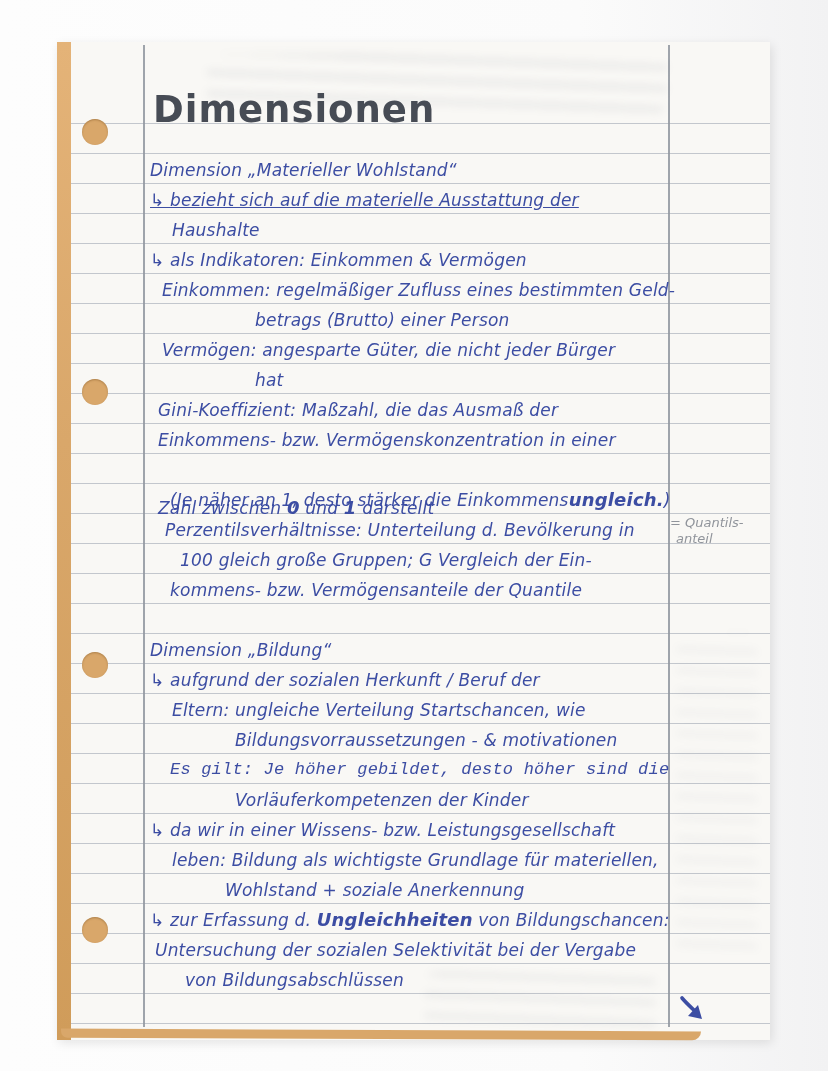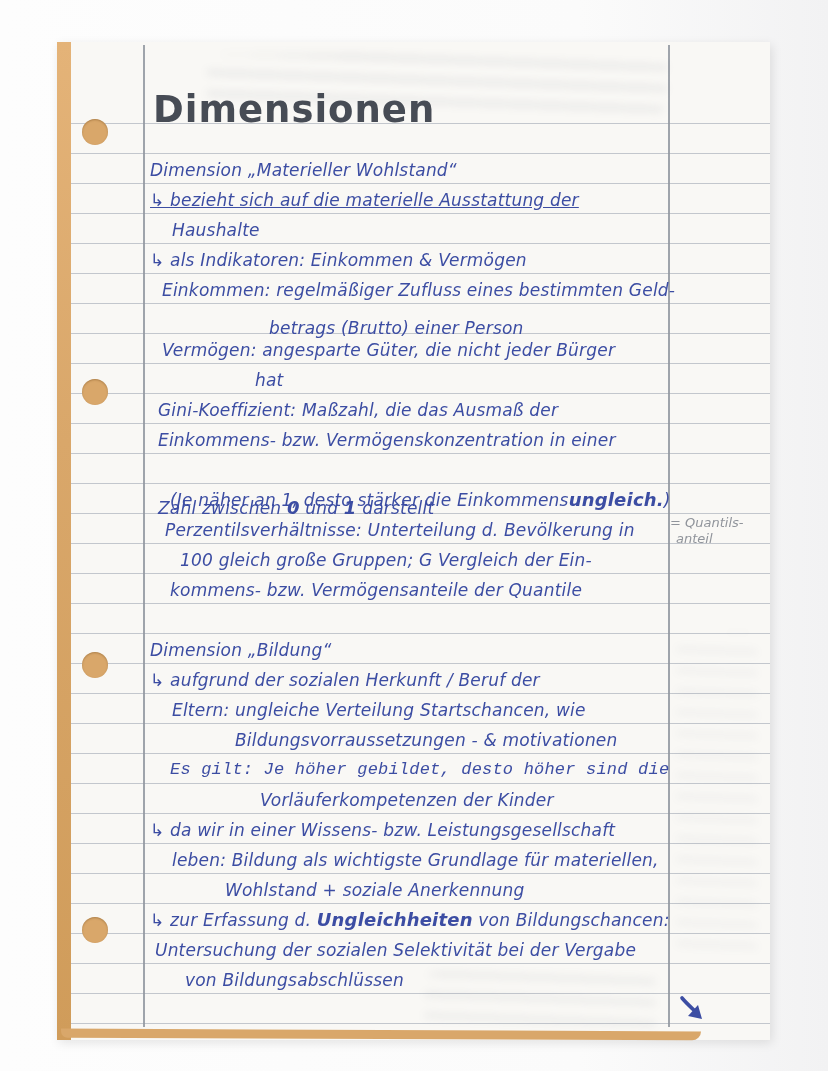--- a/index.html
+++ b/index.html
@@ -86,36 +86,36 @@
   <div class="title-row">
     <span class="title-main">Dimensionen</span>
   </div>
 
   <div id="lines-layer">
       <div class="hand" style="left: 93px; top: 113px;">Dimension „Materieller Wohlstand“</div>
       <div class="hand" style="left: 93px; top: 143px; text-decoration: underline;">↳ bezieht sich auf die materielle Ausstattung der</div>
       <div class="hand" style="left: 115px; top: 173px;">Haushalte</div>
       <div class="hand" style="left: 93px; top: 203px;">↳ als Indikatoren: Einkommen &amp; Vermögen</div>
       <div class="hand" style="left: 105px; top: 233px;">Einkommen: regelmäßiger Zufluss eines bestimmten Geld-</div>
-      <div class="hand" style="left: 212px; top: 263px; margin-top: 8px;">betrags (Brutto) einer Person</div>
+      <div class="hand" style="left: 198px; top: 263px;">betrags (Brutto) einer Person</div>
       <div class="hand" style="left: 105px; top: 293px;">Vermögen: angesparte Güter, die nicht jeder Bürger</div>
       <div class="hand" style="left: 198px; top: 323px;">hat</div>
       <div class="hand" style="left: 101px; top: 353px;">Gini-Koeffizient: Maßzahl, die das Ausmaß der</div>
       <div class="hand" style="left: 101px; top: 383px;">Einkommens- bzw. Vermögenskonzentration in einer</div>
       <div class="hand" style="left: 101px; top: 413px; margin-top: 38px;">Zahl zwischen <span class="emph">0</span> und <span class="emph">1</span> darstellt</div>
       <div class="hand" style="left: 113px; top: 443px;">(Je näher an 1, desto stärker die Einkommens<span class="emph">ungleich.</span>)</div>
       <div class="hand" style="left: 108px; top: 473px;">Perzentilsverhältnisse: Unterteilung d. Bevölkerung in</div>
       <div class="hand" style="left: 123px; top: 503px;">100 gleich große Gruppen; G Vergleich der Ein-</div>
       <div class="hand" style="left: 113px; top: 533px;">kommens- bzw. Vermögensanteile der Quantile</div>
       <div class="hand" style="left: 93px; top: 593px;">Dimension „Bildung“</div>
       <div class="hand" style="left: 93px; top: 623px;">↳ aufgrund der sozialen Herkunft / Beruf der</div>
       <div class="hand" style="left: 115px; top: 653px;">Eltern: ungleiche Verteilung Startschancen, wie</div>
       <div class="hand" style="left: 178px; top: 683px;">Bildungsvorraussetzungen - &amp; motivationen</div>
       <div class="hand" style="left: 113px; top: 713px; font-family: Liberation Mono, monospace;">Es gilt: Je höher gebildet, desto höher sind die</div>
-      <div class="hand" style="left: 178px; top: 743px; margin-left: 25px;">Vorläuferkompetenzen der Kinder</div>
+      <div class="hand" style="left: 178px; top: 743px;">Vorläuferkompetenzen der Kinder</div>
       <div class="hand" style="left: 93px; top: 773px;">↳ da wir in einer Wissens- bzw. Leistungsgesellschaft</div>
       <div class="hand" style="left: 115px; top: 803px;">leben: Bildung als wichtigste Grundlage für materiellen,</div>
       <div class="hand" style="left: 168px; top: 833px;">Wohlstand + soziale Anerkennung</div>
       <div class="hand" style="left: 93px; top: 863px;">↳ zur Erfassung d. <span class="emph">Ungleichheiten</span> von Bildungschancen:</div>
       <div class="hand" style="left: 98px; top: 893px;">Untersuchung der sozialen Selektivität bei der Vergabe</div>
       <div class="hand" style="left: 128px; top: 923px;">von Bildungsabschlüssen</div>
     </div>
 
   <div class="margin-note">
     <div>= Quantils-</div>

